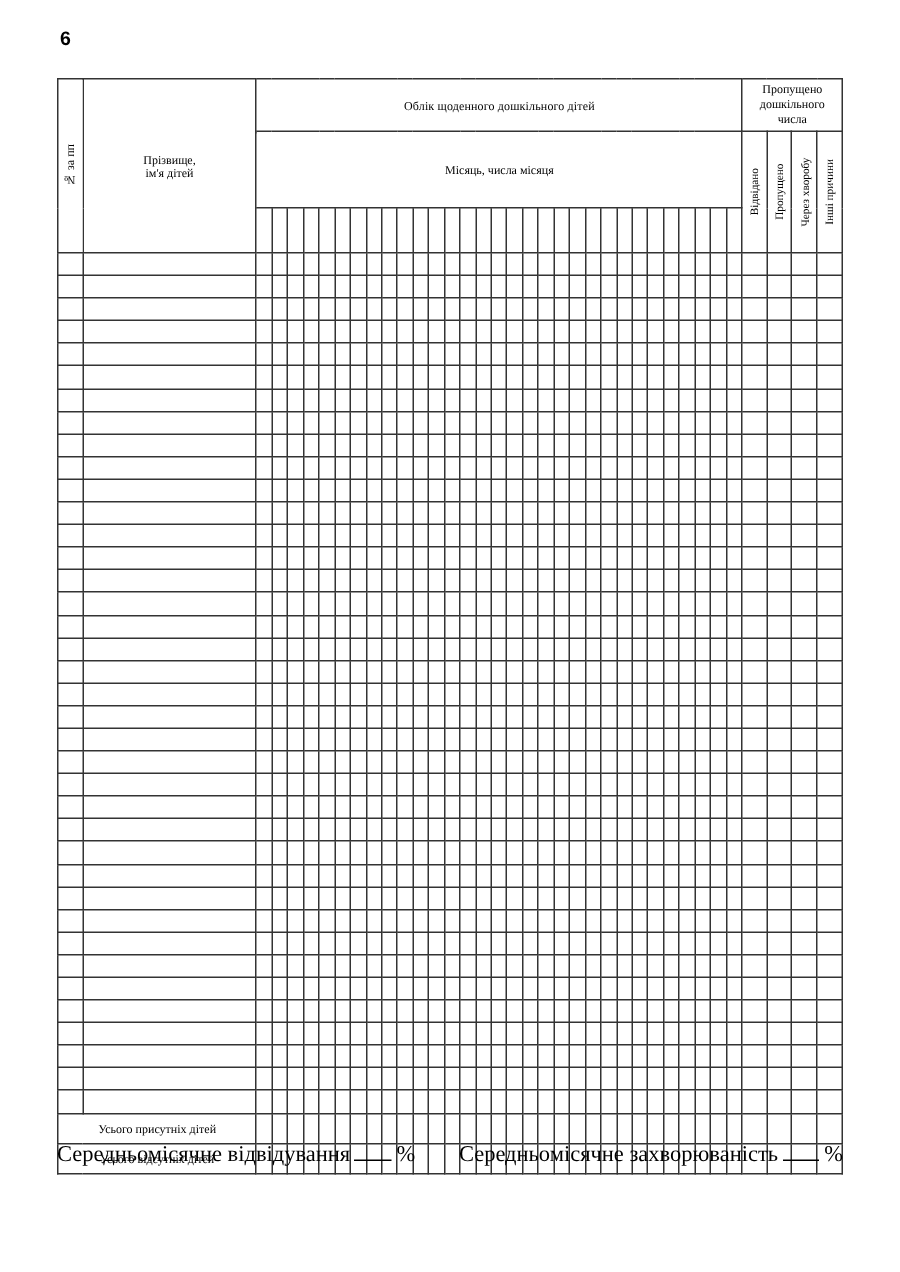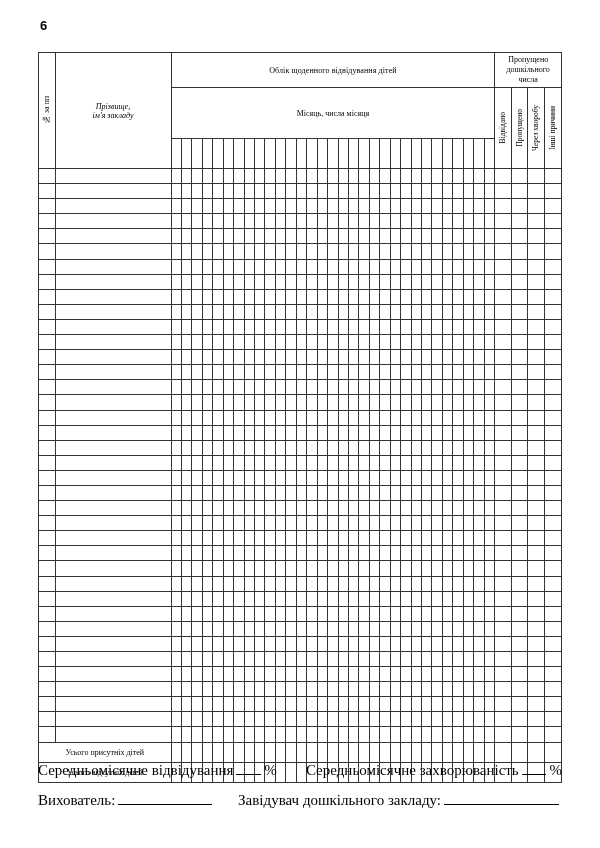--- a/index.html
+++ b/index.html
@@ -93,21 +93,20 @@
     display: block;
     writing-mode: vertical-rl;
     transform: rotate(180deg);
     white-space: nowrap;
     font-size: 7.5px;
     line-height: 1;
     margin: 0 auto;
   }
   .vert-name {
     font-size: 9px;
-    font-style: italic;
   }
 
   .day-head { height: 30px; }
 
   tr.data-row td { height: 14.1px; }
 
   .total-label {
     text-align: left;
     padding-left: 14px;
     font-size: 8.5px;
@@ -198,23 +197,23 @@
         <col class="c-stat">
         <col class="c-stat">
     </colgroup>
     <thead>
       <tr>
         <td rowspan="4" class="vert">
           <span class="vtxt">№ за пп</span>
         </td>
         <td rowspan="4" class="vert-name">
           <div>Прізвище,</div>
-          <div>ім'я закладу</div>
+          <div>ім'я дітей</div>
         </td>
-        <td colspan="31" rowspan="2" class="title-main">Облік щоденного відвідування дітей</td>
+        <td colspan="31" rowspan="2" class="title-main">Облік щоденного дошкільного дітей</td>
         <td colspan="4" class="title-split">
           <div>Пропущено</div>
           <div>дошкільного</div>
           <div>числа</div>
         </td>
       </tr>
       <tr>
         <td rowspan="3" class="vert-stat">
           <span class="vtxt">Відвідано</span>
         </td>
@@ -1834,20 +1833,13 @@
 <div class="footer">
   <div class="footer-line">
     <span class="fld">Середньомісячне відвідування</span>
     <span class="rule-short"></span>
     <span class="fld">%</span>
     <span class="gap-md"></span>
     <span class="fld">Середньомісячне захворюваність</span>
     <span class="rule-short"></span>
     <span class="fld">%</span>
   </div>
-  <div class="footer-line second">
-    <span class="fld">Вихователь:</span>
-    <span class="rule-med"></span>
-    <span class="gap-sm"></span>
-    <span class="fld">Завідувач дошкільного закладу:</span>
-    <span class="rule-long"></span>
-  </div>
 </div>
 
 </body></html>

